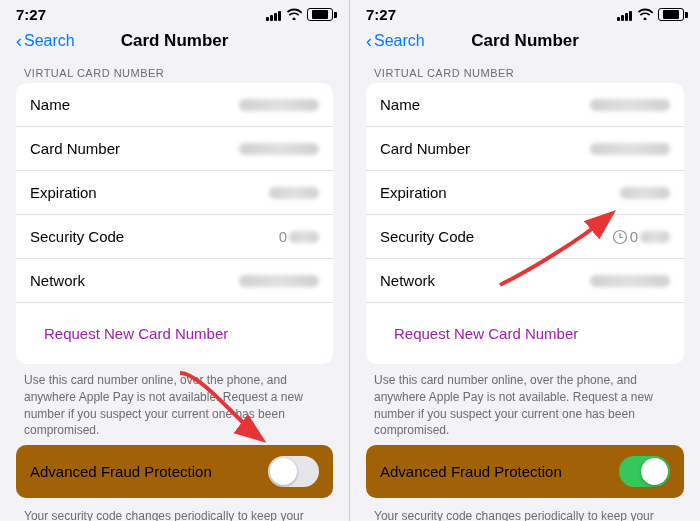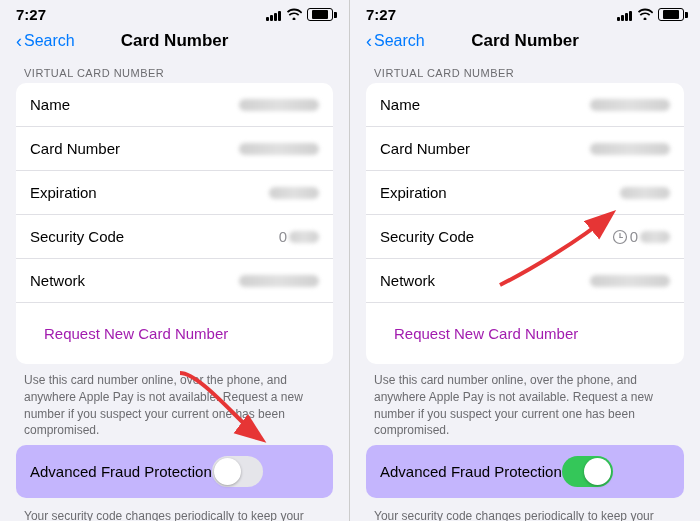--- a/index.html
+++ b/index.html
@@ -182,26 +182,26 @@
     
     .description-text {
       font-size: 12px;
       color: #6c6c70;
       padding: 8px 8px 6px;
       line-height: 1.4;
     }
 
     
     .toggle-card {
-      background: #c4b5fd;
+      background: #a16207;
       border-radius: 10px;
       padding: 11px 14px;
       display: flex;
       align-items: center;
-      justify-content: flex-start;
+      justify-content: space-between;
       margin-bottom: 6px;
     }
     .toggle-label {
       font-size: 15px;
       color: #000;
     }
 
     
     .toggle-off {
       width: 51px;

